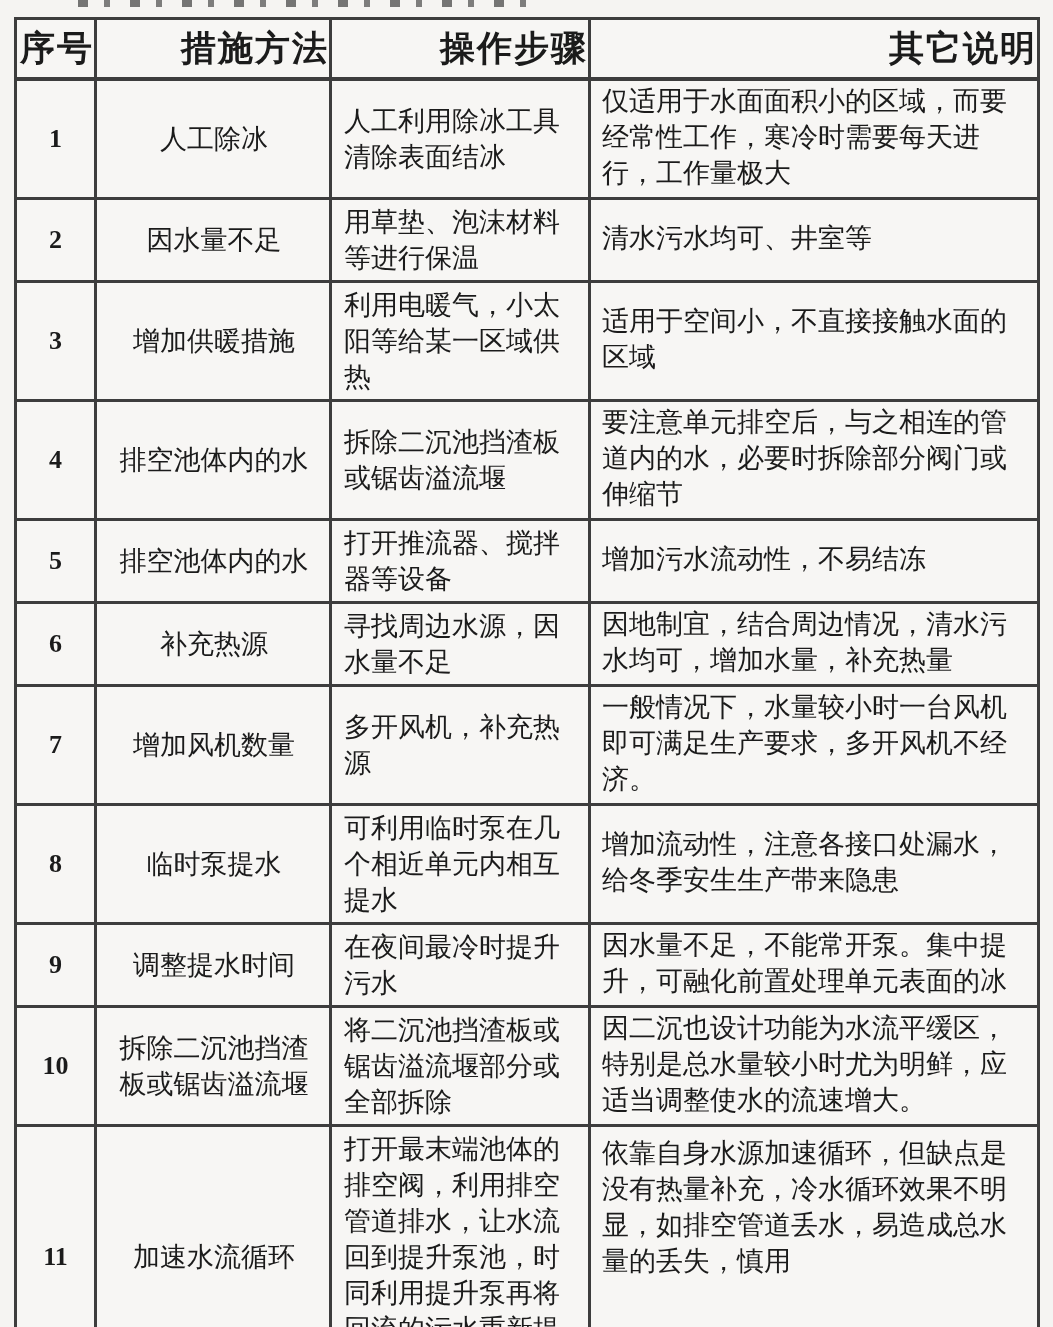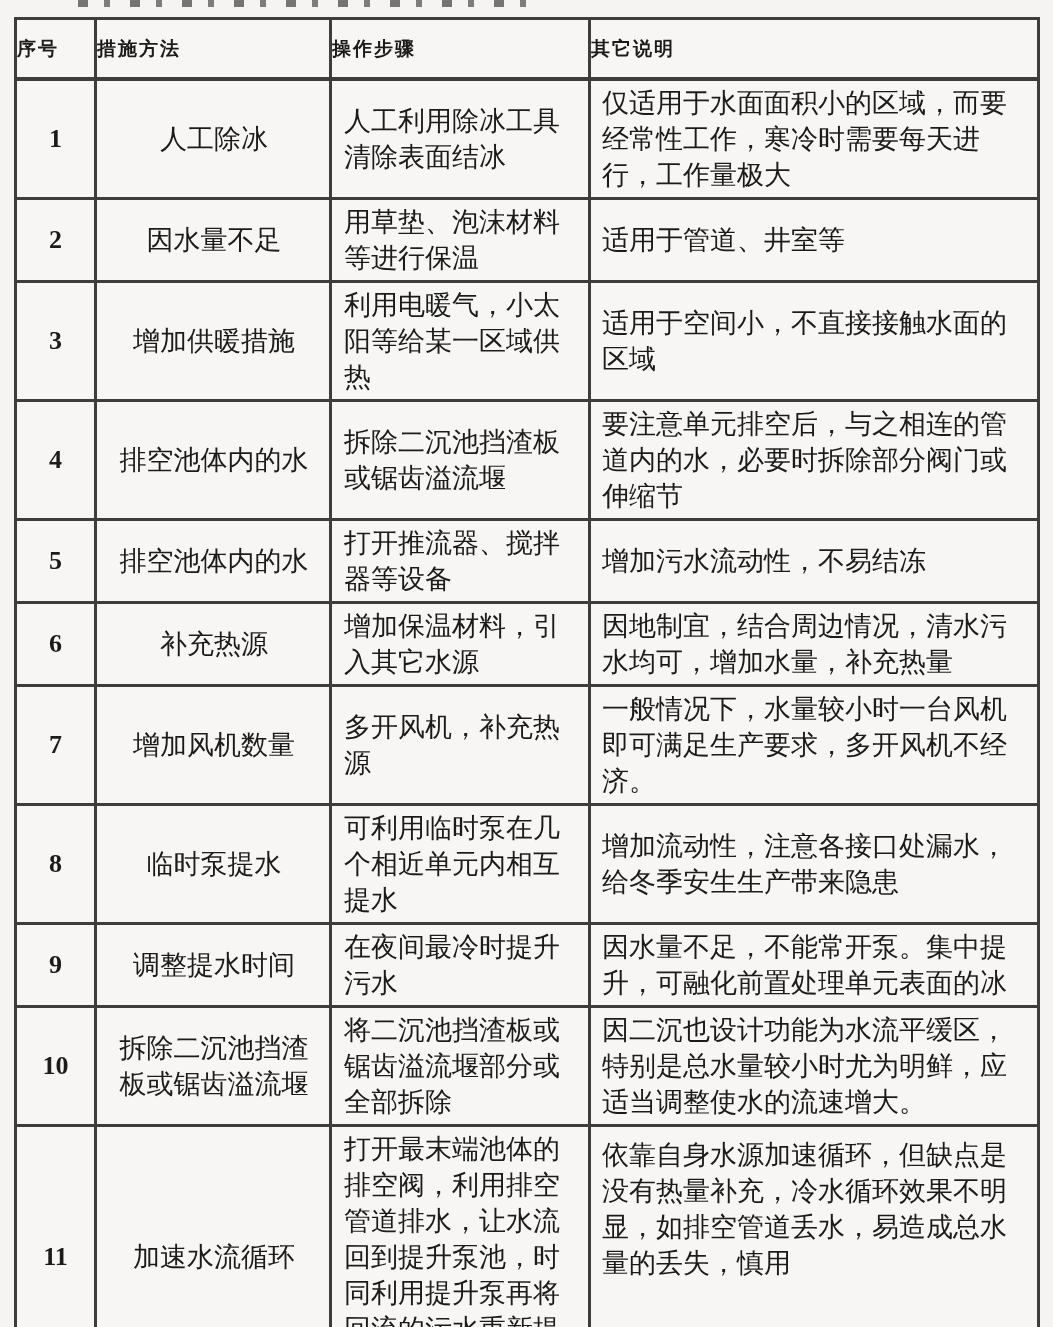--- a/index.html
+++ b/index.html
@@ -49,23 +49,23 @@
   col.c-notes  { width: 449px; }
 
   table.measures, th, td {
     border: 3px solid #3d3d3d;
   }
   thead th {
     border-bottom: 4px solid #3d3d3d;
   }
   th {
     height: 57px;
-    font-size: 19px;
+    font-size: 35px;
     font-weight: bold;
-    text-align: left;
+    text-align: right;
     vertical-align: middle;
     letter-spacing: 2px;
     padding: 0;
   }
   td {
     font-size: 27px;
     line-height: 36px;
     vertical-align: middle;
     padding: 4px 8px;
     word-break: break-all;
@@ -81,20 +81,21 @@
     padding-right: 10px;
     text-align: center;
   }
   td.steps {
     padding-left: 12px;
     padding-right: 16px;
   }
   td.notes {
     padding-left: 11px;
     padding-right: 5px;
+    font-family: Liberation Mono, monospace;
   }
   
   tbody tr:nth-child(1)  { height: 106px; }
   tbody tr:nth-child(2)  { height: 72px;  }
   tbody tr:nth-child(3)  { height: 103px; }
   tbody tr:nth-child(4)  { height: 109px; }
   tbody tr:nth-child(5)  { height: 70px;  }
   tbody tr:nth-child(6)  { height: 72px;  }
   tbody tr:nth-child(7)  { height: 69px;  }
   tbody tr:nth-child(8)  { height: 108px; }
@@ -134,21 +135,21 @@
         <tr>
     <td class="no">1</td>
     <td class="method">人工除冰</td>
     <td class="steps">人工利用除冰工具清除表面结冰</td>
     <td class="notes">仅适用于水面面积小的区域，而要经常性工作，寒冷时需要每天进行，工作量极大</td>
   </tr>
         <tr>
     <td class="no">2</td>
     <td class="method">因水量不足</td>
     <td class="steps">用草垫、泡沫材料等进行保温</td>
-    <td class="notes">适用于管道、井室等</td>
+    <td class="notes">清水污水均可、井室等</td>
   </tr>
         <tr>
     <td class="no">3</td>
     <td class="method">增加供暖措施</td>
     <td class="steps">利用电暖气，小太阳等给某一区域供热</td>
     <td class="notes">适用于空间小，不直接接触水面的区域</td>
   </tr>
         <tr>
     <td class="no">4</td>
     <td class="method">排空池体内的水</td>
@@ -157,21 +158,21 @@
   </tr>
         <tr>
     <td class="no">5</td>
     <td class="method">排空池体内的水</td>
     <td class="steps">打开推流器、搅拌器等设备</td>
     <td class="notes">增加污水流动性，不易结冻</td>
   </tr>
         <tr>
     <td class="no">6</td>
     <td class="method">补充热源</td>
-    <td class="steps">增加保温材料，引入其它水源</td>
+    <td class="steps">寻找周边水源，因水量不足</td>
     <td class="notes">因地制宜，结合周边情况，清水污水均可，增加水量，补充热量</td>
   </tr>
         <tr>
     <td class="no">7</td>
     <td class="method">增加风机数量</td>
     <td class="steps">多开风机，补充热源</td>
     <td class="notes">一般情况下，水量较小时一台风机即可满足生产要求，多开风机不经济。</td>
   </tr>
         <tr>
     <td class="no">8</td>

